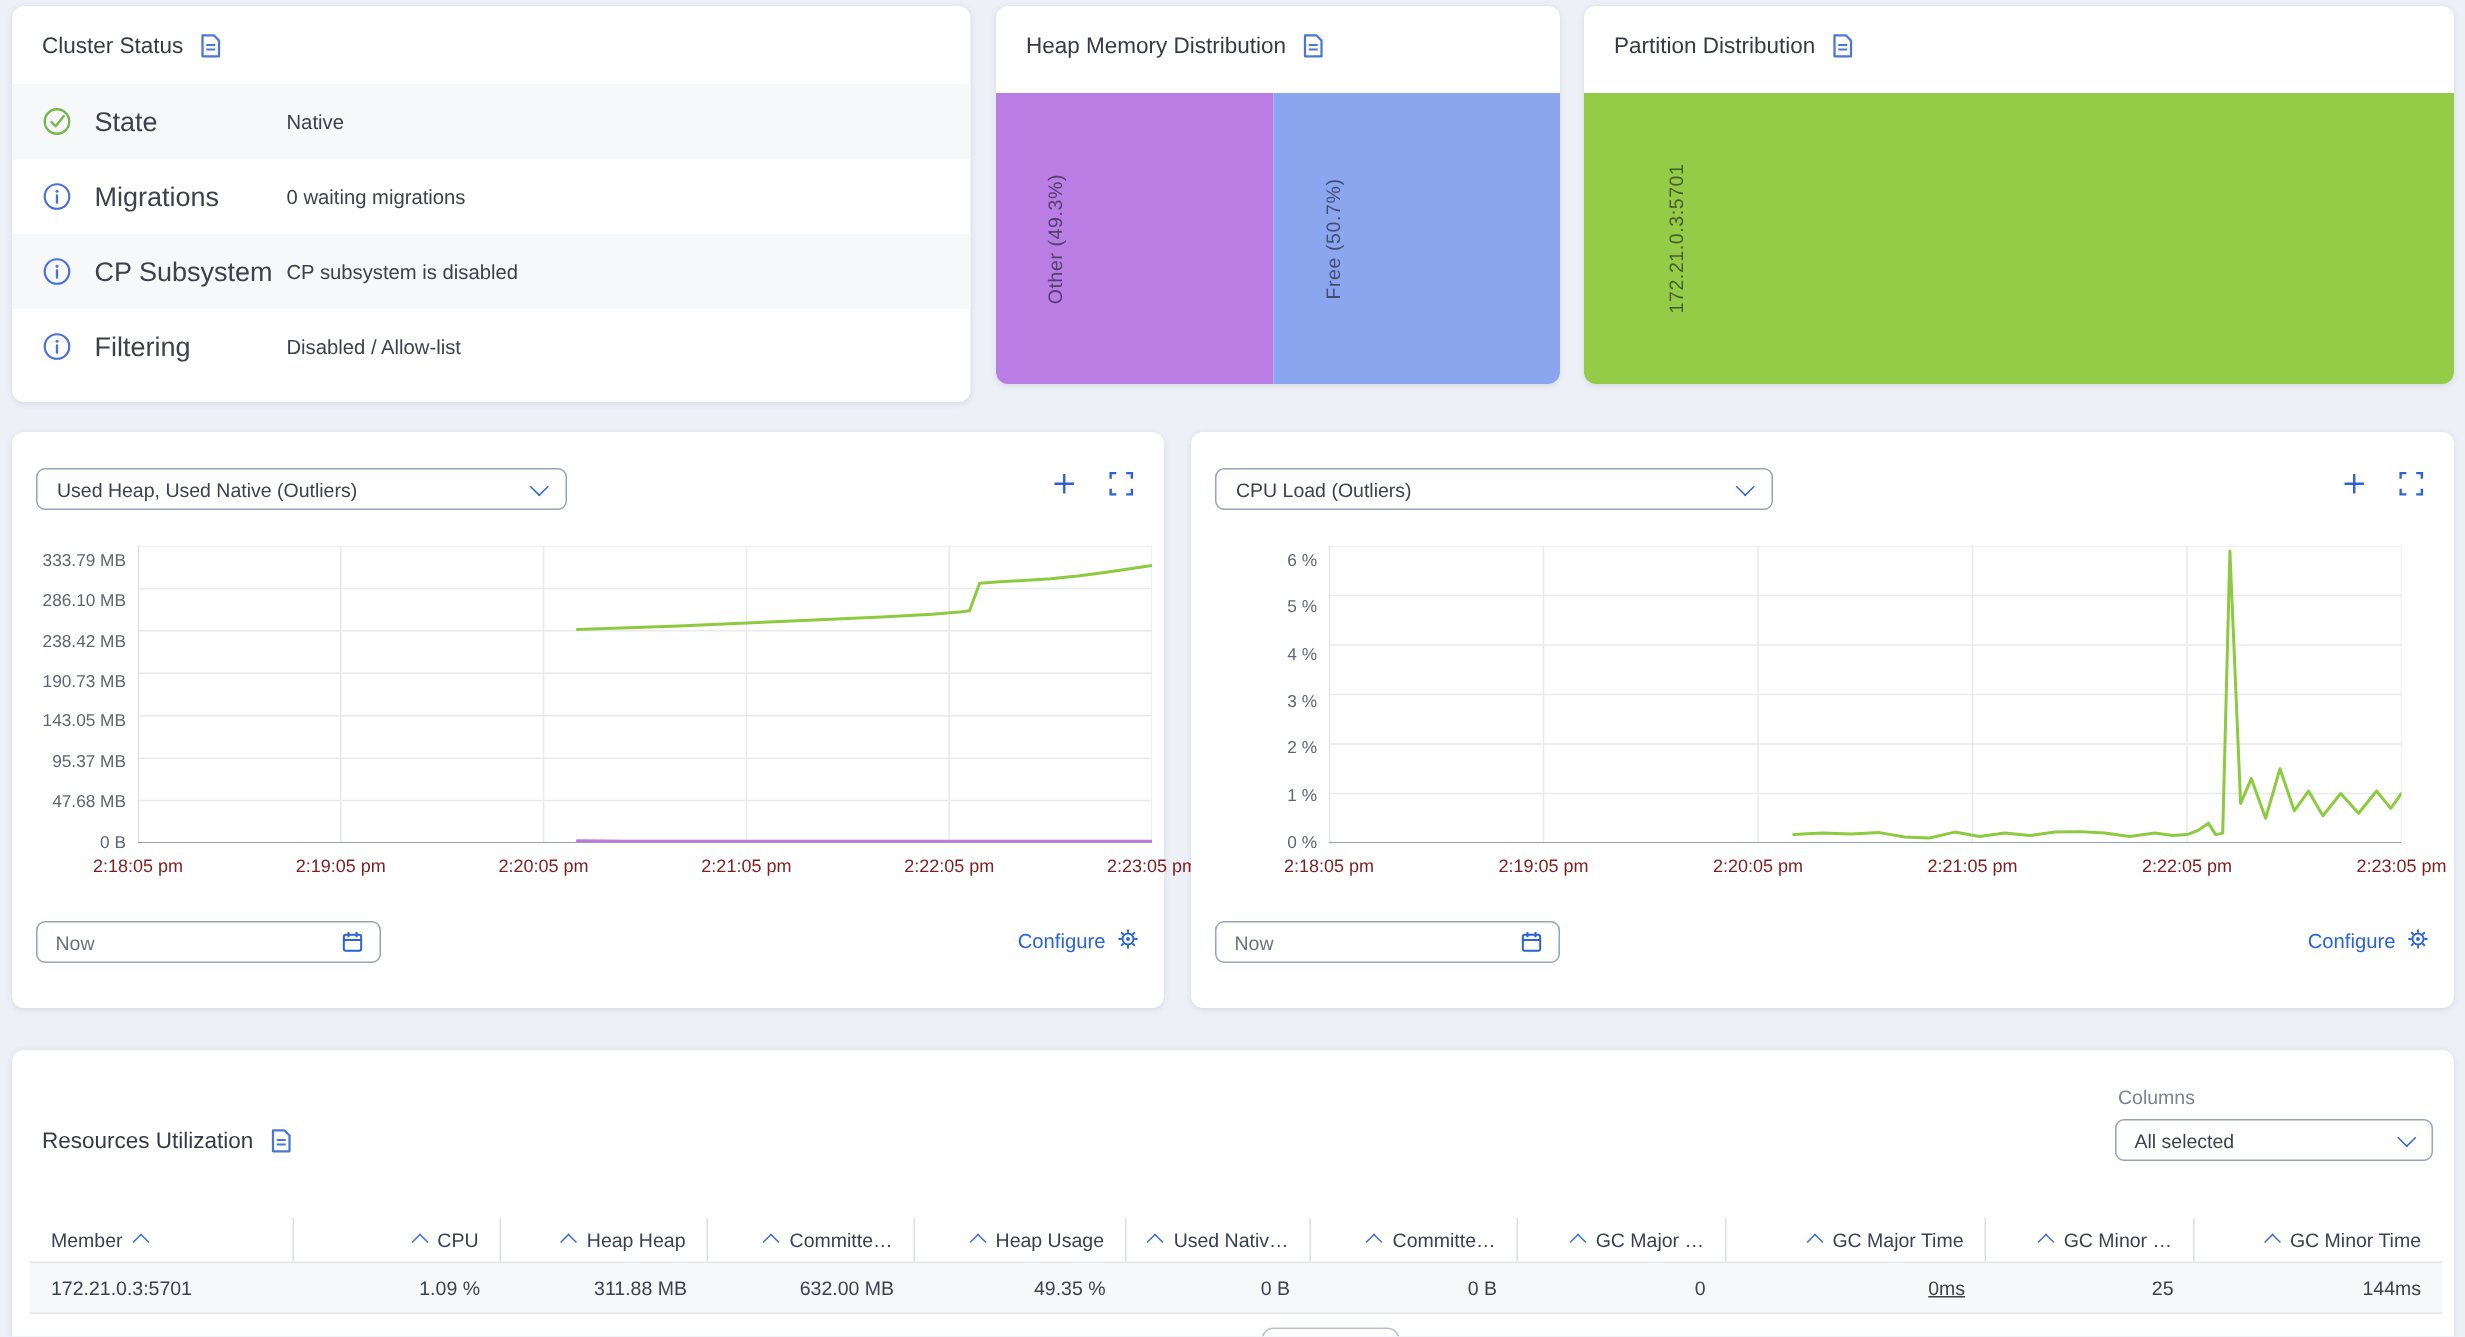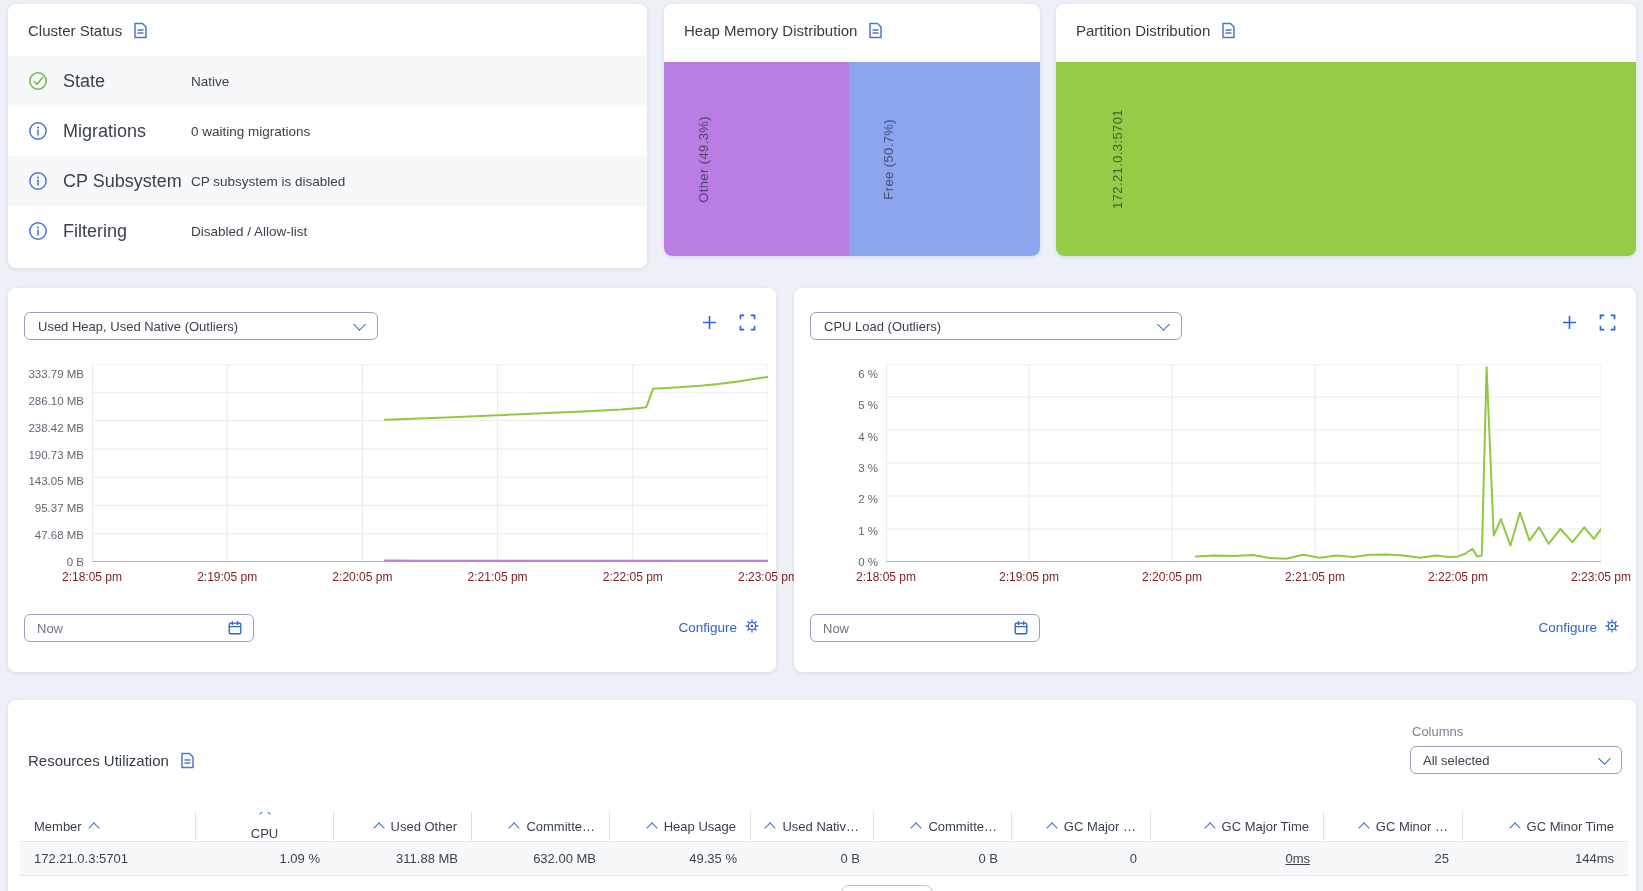--- a/index.html
+++ b/index.html
@@ -336,27 +336,27 @@
             <path d="M2 1.5h7.5L13 5v10.5H2z" stroke-linejoin="round"></path>
             <path d="M4.5 8h6M4.5 11h6" stroke-width="1.3"></path>
           </svg>
       </span>
     </div>
     <div class="t-header" id="table-header">
         <div class="th th-first" style="width: 176px;">
           <span class="th-label">Member</span>
           <span class="sort-chevron"></span>
         </div>
-        <div class="th" style="width: 138px; flex-direction: column;">
+        <div class="th" style="width: 138px;">
           <span class="sort-chevron"></span>
           <span class="th-label">CPU</span>
         </div>
         <div class="th" style="width: 138px;">
           <span class="sort-chevron"></span>
-          <span class="th-label">Used Other</span>
+          <span class="th-label">Heap Heap</span>
         </div>
         <div class="th" style="width: 138px;">
           <span class="sort-chevron"></span>
           <span class="th-label">Committe…</span>
         </div>
         <div class="th" style="width: 141px;">
           <span class="sort-chevron"></span>
           <span class="th-label">Heap Usage</span>
         </div>
         <div class="th" style="width: 123px;">

